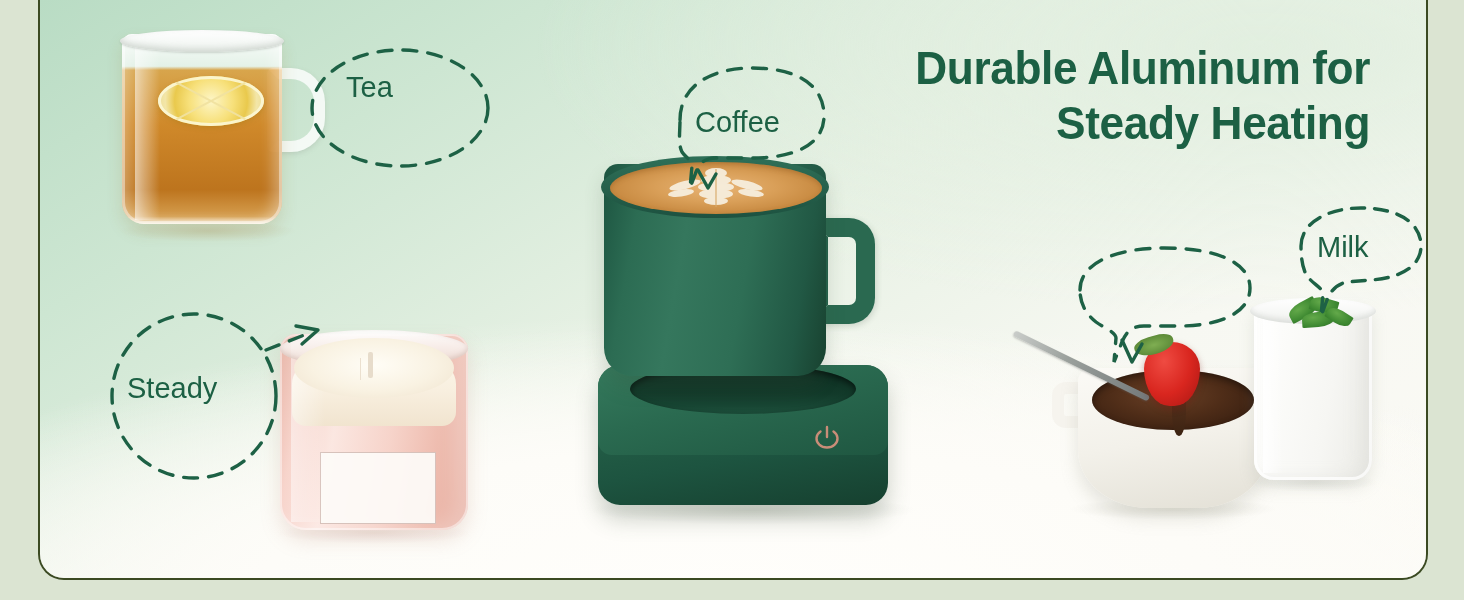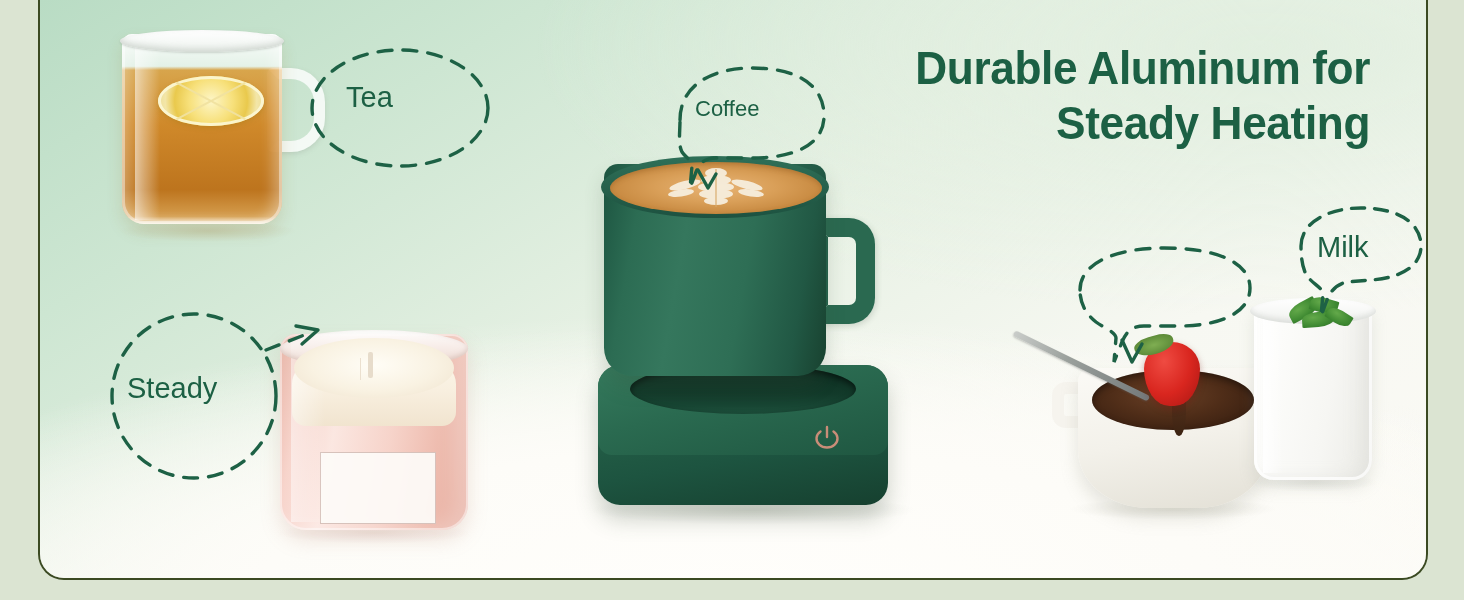--- a/index.html
+++ b/index.html
@@ -420,36 +420,36 @@
       <div class="milk-rim"></div>
       <div class="mint" style="left:40px; top:6px; width:30px; height:16px; transform:rotate(-28deg);"></div>
       <div class="mint" style="left:62px; top:2px; width:28px; height:15px; transform:rotate(16deg);"></div>
       <div class="mint" style="left:54px; top:16px; width:32px; height:15px; transform:rotate(-4deg);"></div>
       <div class="mint" style="left:78px; top:14px; width:26px; height:14px; transform:rotate(32deg);"></div>
     </div>
 
     <svg class="callout-svg" style="left:262px; top:38px;" width="200" height="140">
       <ellipse cx="98" cy="70" rx="88" ry="58" fill="none" stroke="#1d6145" stroke-width="3.4" stroke-dasharray="14 11" stroke-linecap="round"></ellipse>
     </svg>
-    <div class="callout-text" style="left:306px; top:81px; font-size:29px;">Tea</div>
+    <div class="callout-text" style="left:306px; top:71px; font-size:29px;">Tea</div>
 
     <svg class="callout-svg" style="left:616px; top:62px;" width="190" height="140">
       <path d="M 24 58
                C 24 22, 58 6, 96 6
                C 140 6, 168 22, 168 54
                C 168 82, 140 96, 96 96
                L 60 96
                C 50 96, 44 100, 40 110
                L 34 126
                L 36 104
                C 36 98, 30 96, 26 90
                C 22 82, 24 70, 24 58 Z" fill="none" stroke="#1d6145" stroke-width="3.4" stroke-dasharray="14 11" stroke-linecap="round"></path>
       <path d="M 42 108 L 52 126 L 60 112" fill="none" stroke="#1d6145" stroke-width="3.4" stroke-linecap="round" stroke-linejoin="round"></path>
     </svg>
-    <div class="callout-text" style="left:655px; top:96px; font-size:22px;">Coffee</div>
+    <div class="callout-text" style="left:655px; top:106px; font-size:29px;">Coffee</div>
 
     <svg class="callout-svg" style="left:56px; top:302px;" width="240" height="190">
       <circle cx="98" cy="94" r="82" fill="none" stroke="#1d6145" stroke-width="3.4" stroke-dasharray="14 11" stroke-linecap="round"></circle>
       <path d="M 170 48 L 216 30" fill="none" stroke="#1d6145" stroke-width="3.4" stroke-dasharray="14 11" stroke-linecap="round"></path>
       <path d="M 200 24 L 222 28 L 206 42" fill="none" stroke="#1d6145" stroke-width="3.4" stroke-linecap="round" stroke-linejoin="round"></path>
     </svg>
     <div class="callout-text" style="left:87px; top:372px; font-size:29px;">Steady</div>
 
     <svg class="callout-svg" style="left:1024px; top:242px;" width="210" height="130">
       <path d="M 16 48

